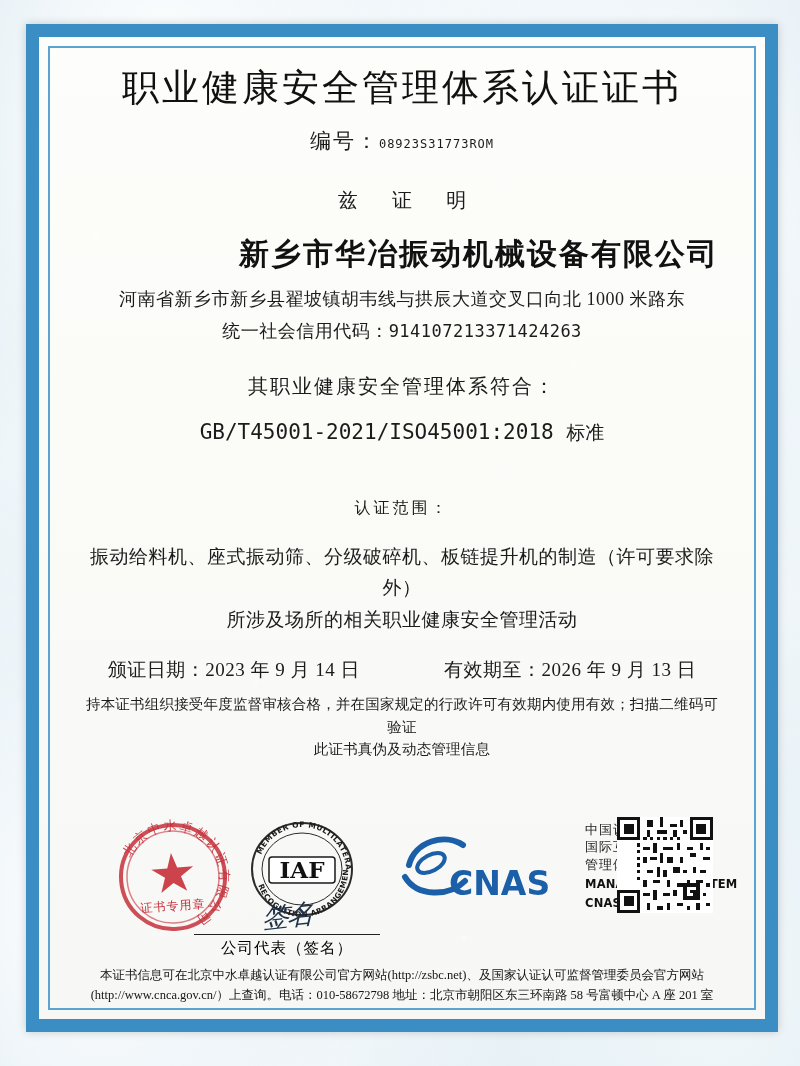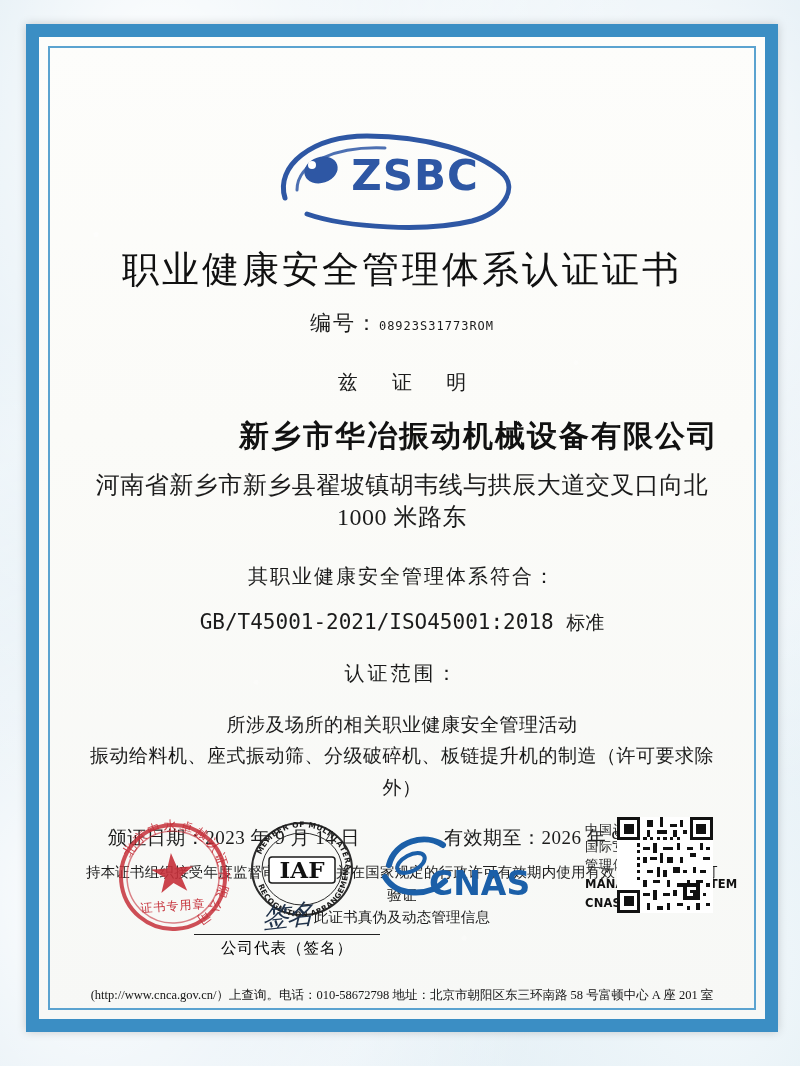--- a/index.html
+++ b/index.html
@@ -114,21 +114,21 @@
     margin-top: 20px;
     font-family: "DejaVu Sans", sans-serif;
     font-weight: bold;
     font-size: 30px;
     letter-spacing: 2px;
     color: #111;
     text-align: right;
   }
   .address {
     margin-top: 12px;
-    font-size: 24px;
+    font-size: 18px;
     letter-spacing: .5px;
   }
   .credit-code {
     margin-top: 8px;
     font-size: 18px;
     letter-spacing: .5px;
   }
   .credit-code .num { font-family: "DejaVu Sans Mono", monospace; font-size: 17px; }
 
   .conform-line {
@@ -138,22 +138,22 @@
   }
   .standard {
     margin-top: 20px;
     font-size: 21px;
     font-family: "DejaVu Sans Mono", monospace;
     letter-spacing: 0px;
   }
   .standard .suffix { font-family: "DejaVu Sans", sans-serif; font-size: 19px; }
 
   .scope-label {
-    margin-top: 24px;
-    font-size: 20px;
+    margin-top: 52px;
+    font-size: 16px;
     letter-spacing: 3px;
   }
   .scope-text {
     margin-top: 22px;
     font-size: 19px;
     line-height: 1.65;
     letter-spacing: .5px;
   }
 
   .dates {
@@ -206,21 +206,21 @@
     position: absolute;
     left: 178px;
     bottom: 8px;
     width: 118px;
     height: 104px;
   }
 
   
   .cnas {
     position: absolute;
-    left: 316px;
+    left: 336px;
     bottom: 18px;
     width: 180px;
     height: 84px;
   }
   .cnas-word {
     position: absolute;
     left: 48px;
     bottom: 6px;
     font-family: "DejaVu Sans", sans-serif;
     font-weight: bold;
@@ -304,56 +304,45 @@
 </style>
 </head>
 <body>
 
 <div class="page">
   <div class="frame-outer">
     <div class="frame-inner"></div>
 
     <div class="content">
 
-      <div class="logo-wrap">
-        <div class="logo">
-          <svg width="270" height="110" viewBox="0 0 270 110" xmlns="http://www.w3.org/2000/svg">
-            <g fill="none" stroke="#2e57a4">
-              <path d="M18 72 C 8 40, 45 10, 100 10 C 160 10, 212 26, 236 48" stroke-width="5" stroke-linecap="round"></path>
-              <path d="M236 48 C 250 62, 238 86, 205 95 C 160 106, 80 102, 40 88" stroke-width="5" stroke-linecap="round"></path>
-              <path d="M30 64 C 30 36, 70 20, 118 22" stroke-width="3" stroke-linecap="round" opacity=".85"></path>
-            </g>
-            <ellipse cx="54" cy="44" rx="17" ry="13" fill="#2e57a4" transform="rotate(-18 54 44)"></ellipse>
-            <circle cx="45" cy="39" r="4" fill="#ffffff"></circle>
-            <text x="148" y="64" text-anchor="middle" font-family="DejaVu Sans, sans-serif" font-size="42" font-weight="bold" fill="#2e57a4" letter-spacing="1">ZSBC</text>
-          </svg>
-        </div>
-      </div>
 
       <div class="cert-title">职业健康安全管理体系认证证书</div>
 
       <div class="cert-no">
         <span class="label">编号：</span><span class="value">08923S31773ROM</span>
       </div>
 
       <div class="hereby">兹 证 明</div>
 
       <div class="company">新乡市华冶振动机械设备有限公司</div>
       <div class="address">河南省新乡市新乡县翟坡镇胡韦线与拱辰大道交叉口向北 1000 米路东</div>
+      <div class="credit-code">
+        <span>统一社会信用代码：</span><span class="num">914107213371424263</span>
+      </div>
 
       <div class="conform-line">其职业健康安全管理体系符合：</div>
       <div class="standard">
         <span>GB/T45001-2021/ISO45001:2018</span>
         <span class="suffix">标准</span>
       </div>
 
       <div class="scope-label">认证范围：</div>
       <div class="scope-text">
+        <div>振动给料机、座式振动筛、分级破碎机、板链提升机的制造（许可要求除外）</div>
         <div>所涉及场所的相关职业健康安全管理活动</div>
-        <div>振动给料机、座式振动筛、分级破碎机、板链提升机的制造（许可要求除外）</div>
       </div>
 
       <div class="dates">
         <div>
           <span>颁证日期：</span><span>2023 年 9 月 14 日</span>
         </div>
         <div>
           <span>有效期至：</span><span>2026 年 9 月 13 日</span>
         </div>
       </div>
@@ -518,16 +507,17 @@
       </div>
     </div>
 
     <div class="sig-block">
       <div class="sig-script">签名</div>
       <div class="sig-rule"></div>
       <div class="sig-label">公司代表（签名）</div>
     </div>
 
     <div class="footer">
+      <div>本证书信息可在北京中水卓越认证有限公司官方网站(http://zsbc.net)、及国家认证认可监督管理委员会官方网站</div>
       <div>(http://www.cnca.gov.cn/）上查询。电话：010-58672798 地址：北京市朝阳区东三环南路 58 号富顿中心 A 座 201 室</div>
     </div>
   </div>
 </div>
 
 </body></html>

